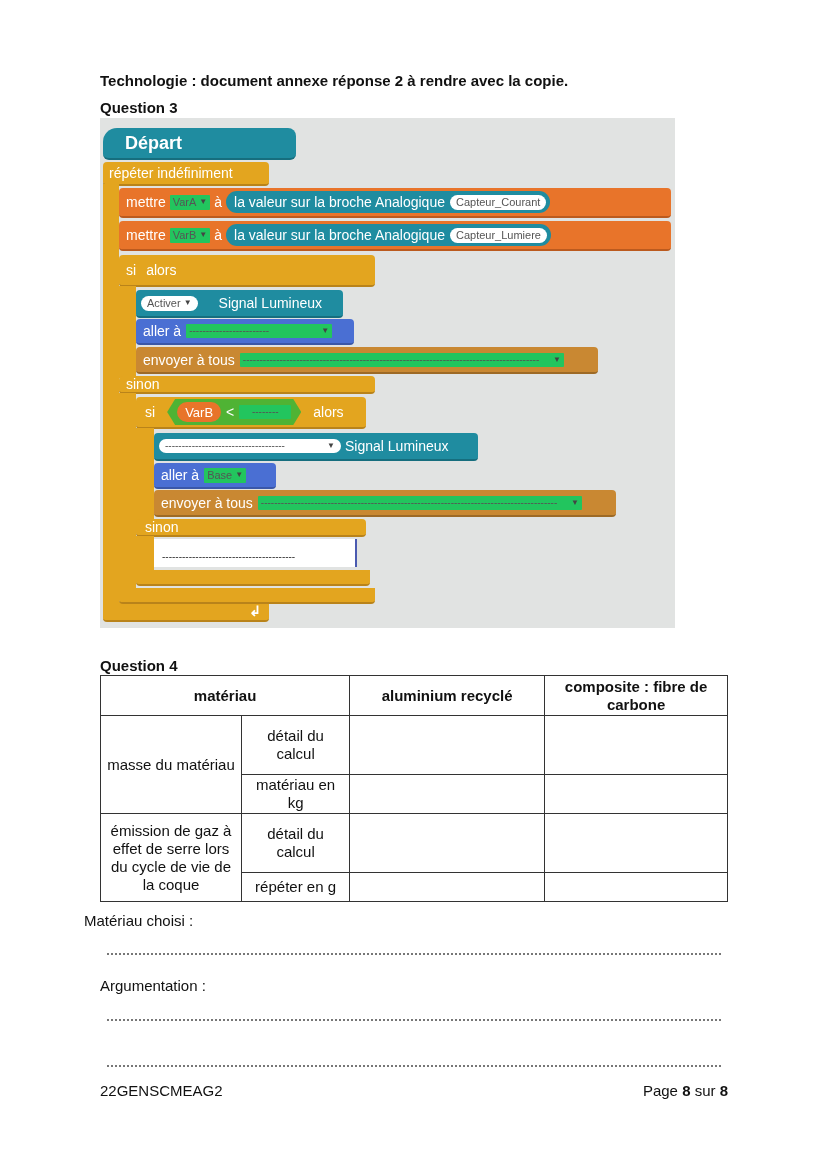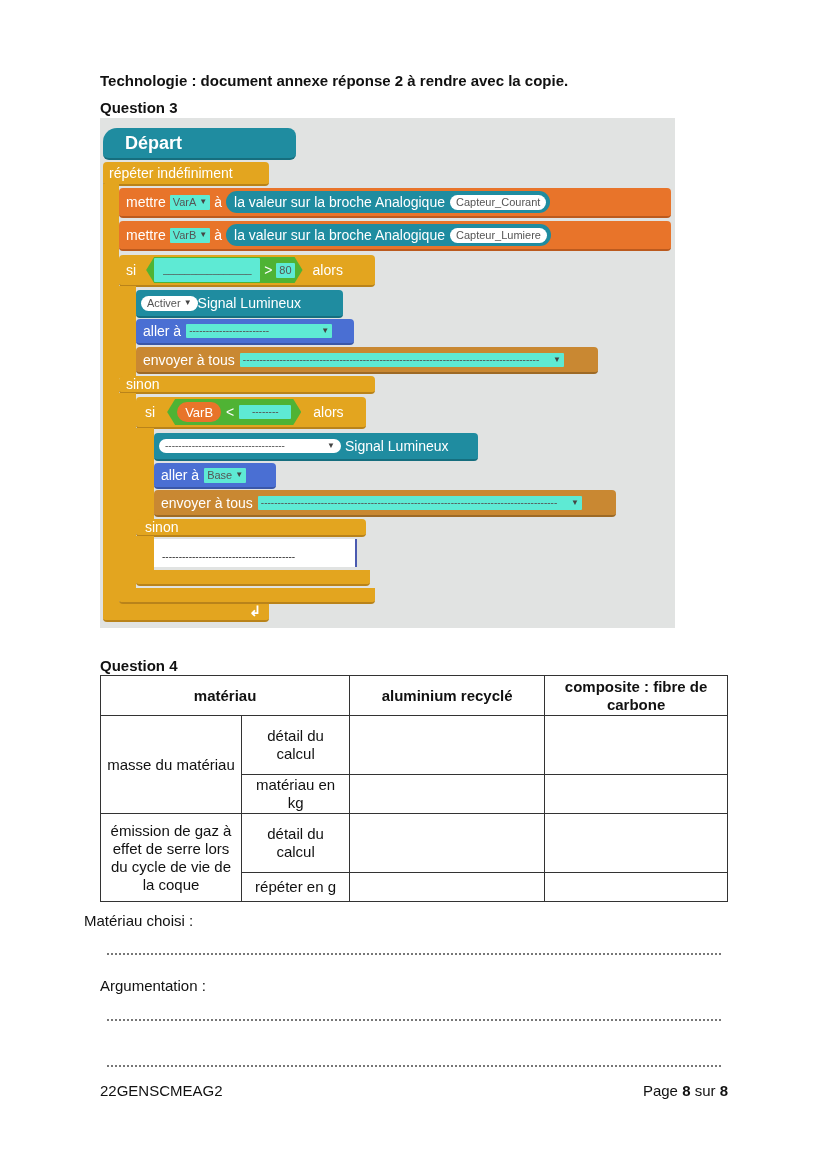--- a/index.html
+++ b/index.html
@@ -11,21 +11,21 @@
 
   
   .canvas { left:100px; top:118px; width:575px; height:510px; background:#e1e3e2; }
   .blk { position:absolute; box-sizing:border-box; color:#fff; font-size:14px; line-height:1; white-space:nowrap; display:flex; align-items:center; }
   .yellow { background:#e3a51f; border-bottom:2px solid #b9831a; }
   .orange { background:#e8742a; border-bottom:2px solid #bb5a1e; }
   .teal { background:#1f8ca0; border-bottom:2px solid #166e7e; }
   .blue { background:#4a6fd3; border-bottom:2px solid #3a57a8; }
   .brown { background:#c98832; border-bottom:2px solid #9d6a26; }
   .green { background:#4fb334; }
-  .field { background:#5eead4; color:#555; font-size:11px; padding:2px 3px; border-radius:1px; display:inline-flex; align-items:center; }
+  .field { background:#22c55e; color:#555; font-size:11px; padding:2px 3px; border-radius:1px; display:inline-flex; align-items:center; }
   .pill { background:#fff; color:#555; font-size:11px; padding:2px 6px; border-radius:10px; display:inline-flex; align-items:center; }
   .arrow { font-size:8px; margin-left:3px; color:#444; }
   .dash { color:#555; letter-spacing:0; font-size:10px; overflow:hidden; }
 
   
   table.q4 { position:absolute; left:100px; top:675px; width:628px; border-collapse:collapse; font-size:15px; }
   table.q4 td, table.q4 th { border:1.5px solid #333; text-align:center; vertical-align:middle; padding:0 4px; line-height:18px; }
   table.q4 th { font-weight:bold; }
 
   .label { font-size:15px; }
@@ -74,32 +74,25 @@
       </span>
     <span>à</span>
     <span class="blk teal" style="position:relative;height:22px;border-radius:11px;padding:0 4px 0 8px;gap:5px;border:none;">
       <span>la valeur sur la broche Analogique</span>
       <span class="pill">Capteur_Lumiere</span>
     </span>
   </div>
 
   <div class="blk yellow" style="left:19px;top:137px;width:256px;height:32px;border-radius:4px;padding-left:7px;gap:10px;">
     <span>si</span>
-    <span class="blk green" style="position:relative;height:26px;padding:0 8px;gap:4px;clip-path:polygon(8px 0,calc(100% - 8px) 0,100% 50%,calc(100% - 8px) 100%,8px 100%,0 50%);border:none;">
-      <span class="field" style="width:100px;height:20px;justify-content:center;">
-          <span class="dash">________________</span>
-        </span>
-      <span>&gt;</span>
-      <span class="field">80</span>
-    </span>
     <span>alors</span>
   </div>
   <div class="abs" style="left:19px;top:168px;width:17px;height:92px;background:#e3a51f;"></div>
 
-  <div class="blk teal" style="left:36px;top:172px;width:207px;height:28px;border-radius:4px;padding-left:5px;gap:0;">
+  <div class="blk teal" style="left:36px;top:172px;width:207px;height:28px;border-radius:4px;padding-left:5px;gap:21px;">
     <span class="pill">
         <span>Activer</span>
         <span class="arrow">▼</span>
       </span>
     <span>Signal Lumineux</span>
   </div>
 
   <div class="blk blue" style="left:36px;top:201px;width:218px;height:26px;border-radius:4px;padding-left:7px;gap:5px;">
     <span>aller à</span>
     <span class="field" style="width:140px;">

